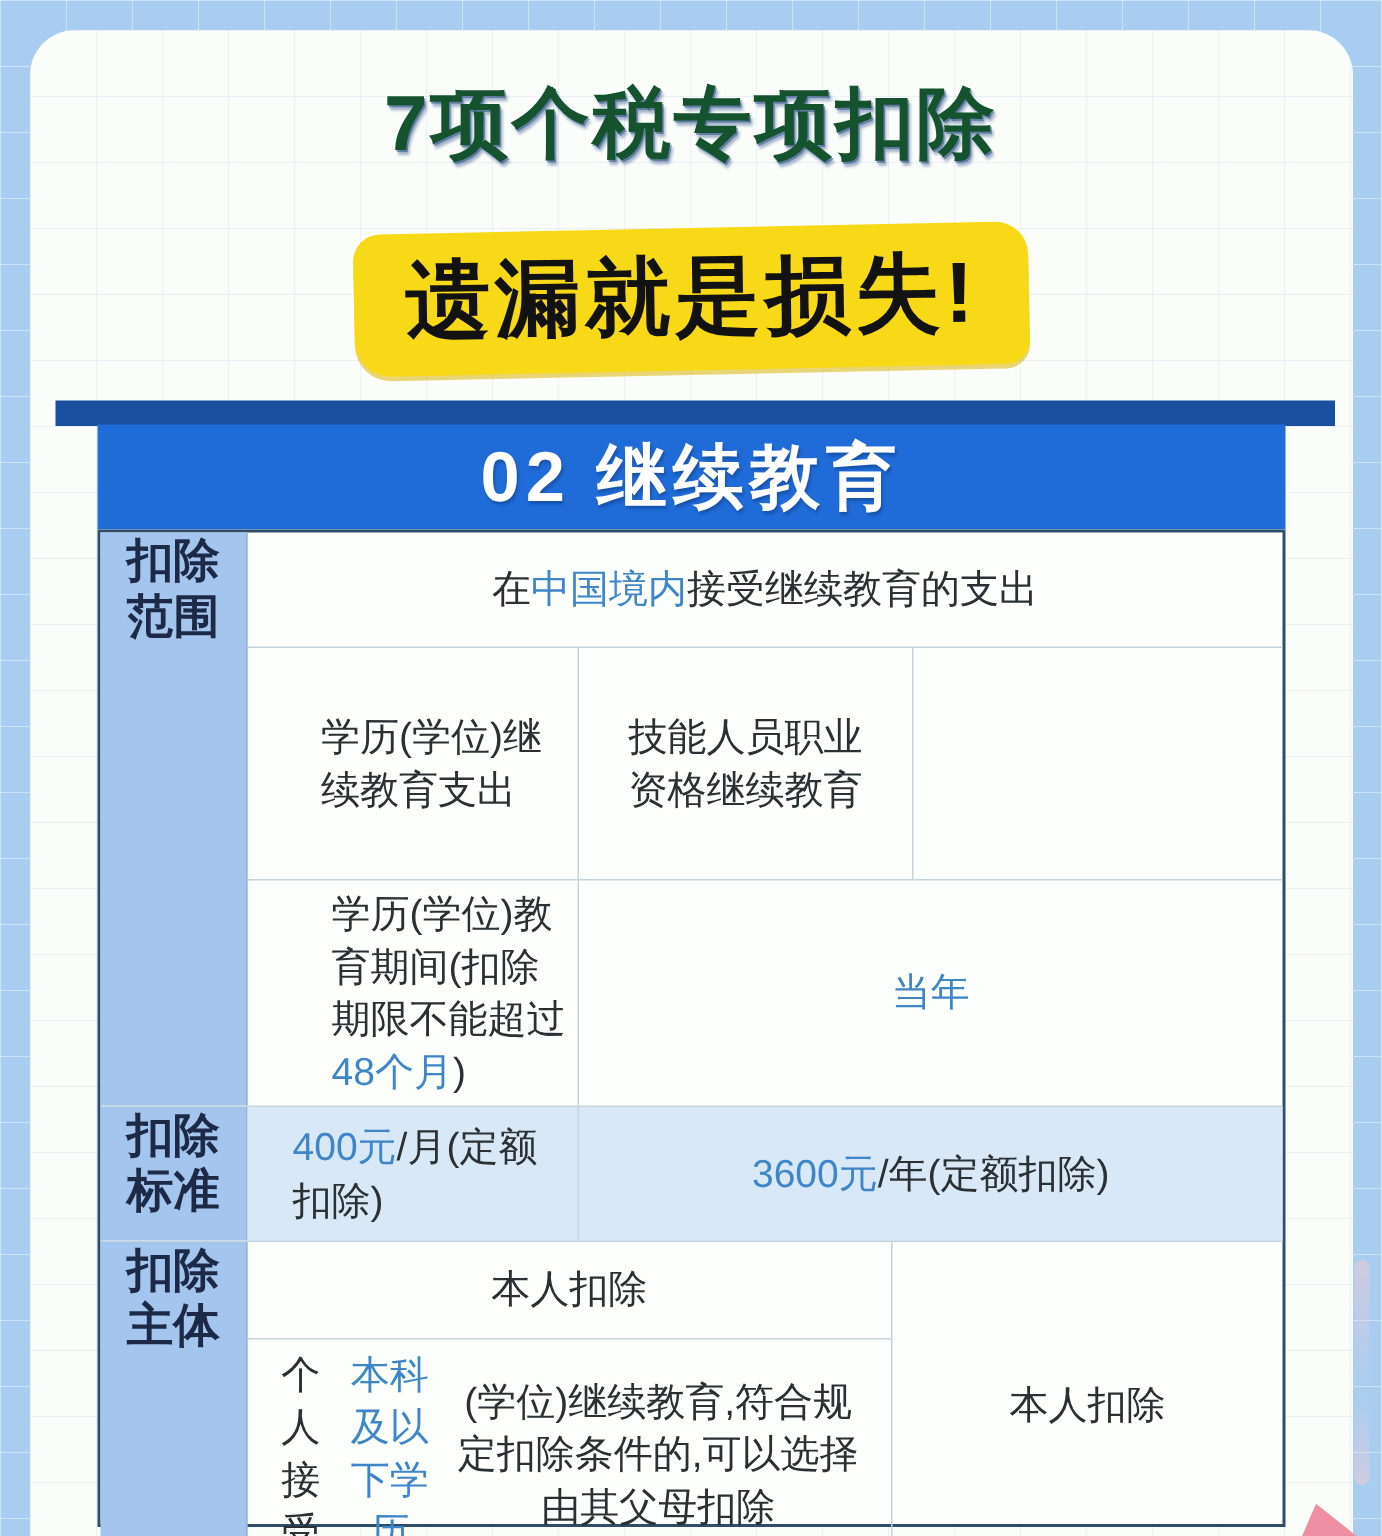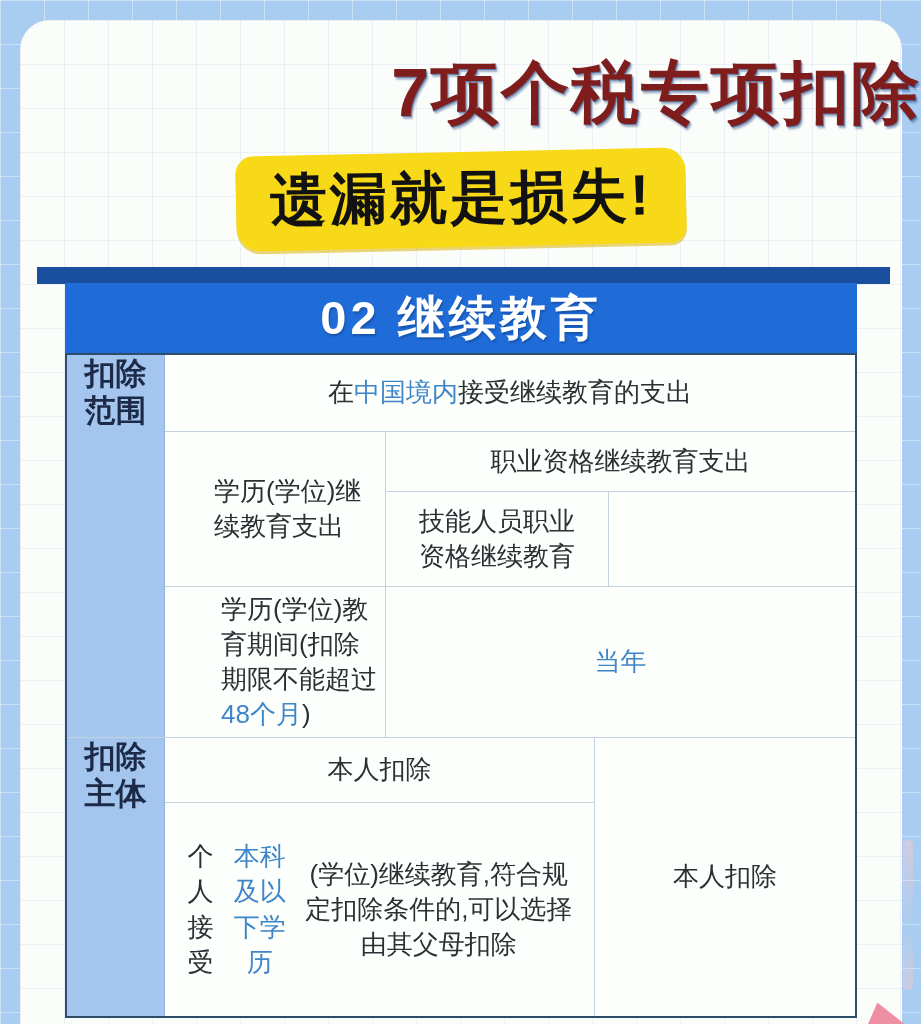--- a/index.html
+++ b/index.html
@@ -18,23 +18,23 @@
     position:absolute; left:20px; top:20px; width:882px; height:1004px;
     background-color:#fbfdfb;
     background-image:
       linear-gradient(rgba(120,160,210,.13) 1px, transparent 1px),
       linear-gradient(90deg, rgba(120,160,210,.13) 1px, transparent 1px);
     background-size:44px 44px;
     border-radius:30px 30px 0 0;
   }
   .main-title {
     position:absolute; left:0; top:48px; width:921px;
-    text-align:right;
-    font-size:68px; font-weight:900; letter-spacing:2px;
-    color:#7f1d1d;
+    text-align:center;
+    font-size:52px; font-weight:900; letter-spacing:2px;
+    color:#14532d;
     text-shadow:2px 3px 2px rgba(18,58,120,.38), 1px 1px 0 rgba(18,58,120,.45);
   }
   .subtitle-wrap {
     position:absolute; left:0; top:152px; width:921px;
     display:flex; justify-content:center;
   }
   .subtitle-band {
     display:inline-block;
     background:#f7d917;
     border-radius:18px 22px 16px 24px;
@@ -154,39 +154,50 @@
       <div class="cell r-china bb">
           <span>在</span>
           <span class="accent">中国境内</span>
           <span>接受继续教育的支出</span>
         </div>
       <div class="r-mid bb">
         <div class="cell left col-degree br">
           <span class="inner" style="max-width:172px">学历(学位)继续教育支出</span>
         </div>
         <div class="mid-right">
-          <div class="cell r-vochead bb">职业资格继续教育支出</div>
           <div class="r-subcells">
             <div class="cell c-skilled br">
               <span class="inner">技能人员职业资格继续教育</span>
             </div>
           </div>
         </div>
       </div>
       <div class="r-bottom">
         <div class="cell left col-period br">
           <span class="inner"><span>学历(学位)教育期间(扣除期限不能超过</span><span class="accent">48个月</span><span>)</span></span>
         </div>
         <div class="cell c-cert">
             <span class="accent">当年</span>
           </div>
       </div>
     </div>
   </div>
 
+  <div class="row sec-standard" style="border-top:1px solid #c3d3e0;">
+    <div class="label-col">
+      <span class="label-text">扣除标准</span>
+    </div>
+    <div class="cell left c-std-degree br">
+      <span class="inner"><span class="accent">400元</span><span>/月(定额扣除)</span></span>
+    </div>
+    <div class="cell c-std-voc">
+        <span class="accent">3600元</span>
+        <span>/年(定额扣除)</span>
+      </div>
+  </div>
 
   <div class="row sec-subject" style="border-top:1px solid #c3d3e0;">
     <div class="label-col">
       <span class="label-text">扣除主体</span>
     </div>
     <div class="subject-left br">
       <div class="cell r-self bb">本人扣除</div>
       <div class="cell r-parents">
           <span>个人接受</span>
           <span class="accent">本科及以下学历</span>

